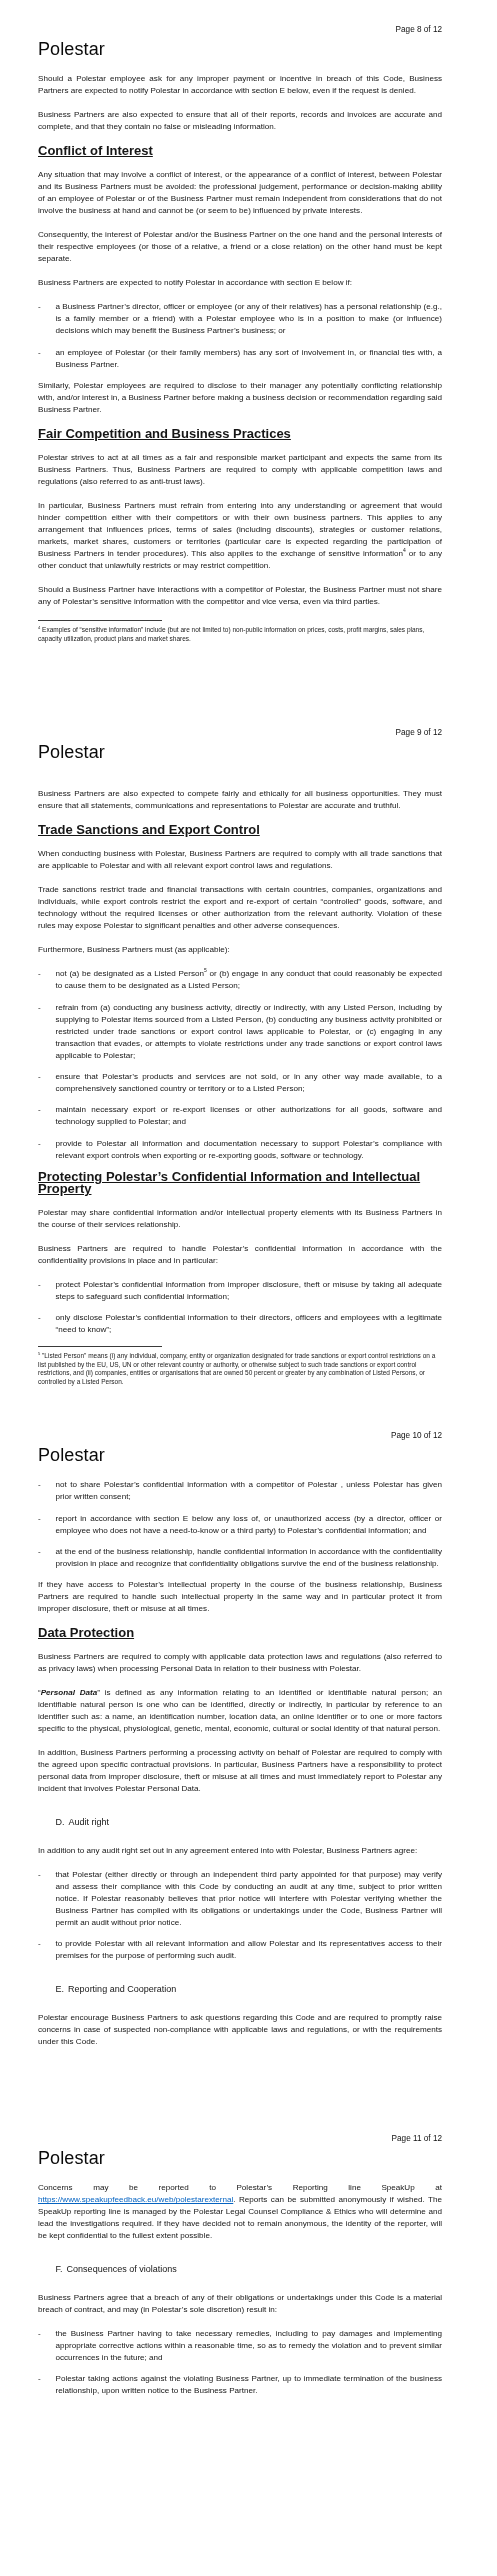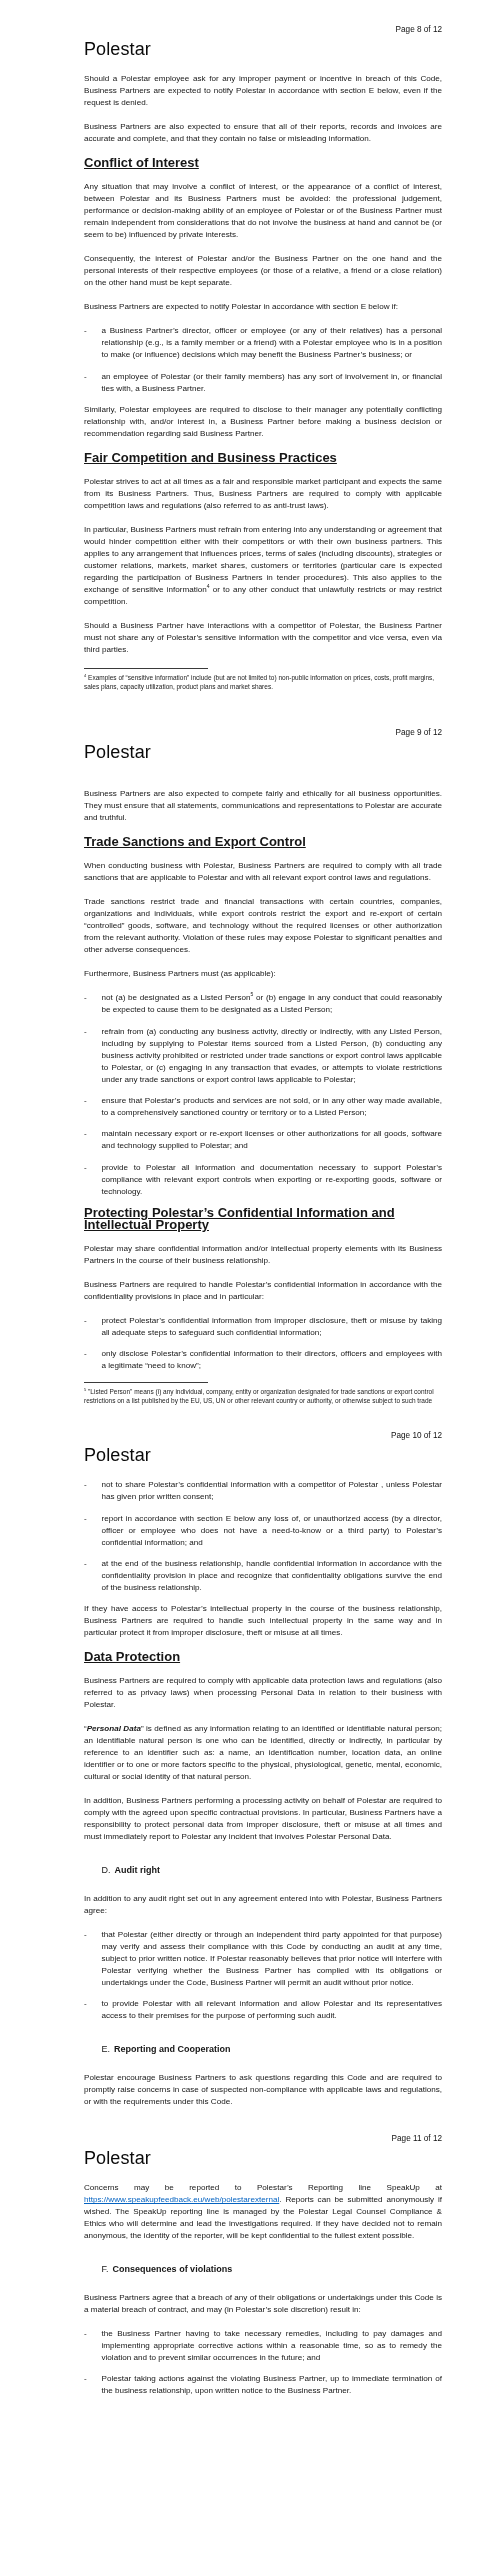--- a/index.html
+++ b/index.html
@@ -13,21 +13,21 @@
     color: #161616;
   }
   .doc {
     width: 497px;
   }
   .page {
     position: relative;
     width: 497px;
     height: 703px;
     box-sizing: border-box;
-    padding: 24px 55px 0 84px;
+    padding: 24px 55px 0 38px;
     background: #ffffff;
     overflow: hidden;
   }
   .page-num {
     text-align: right;
     font-size: 8.2px;
     line-height: 11.3px;
     margin-bottom: 7.2px;
     color: #111;
   }
@@ -70,21 +70,21 @@
     padding-left: 17.5px;
     font-size: 9px;
     line-height: 12.4px;
     margin: 20.6px 0 16.5px 0;
   }
   .section-heading .letter {
     font-weight: normal;
     margin-right: 4.1px;
   }
   .section-heading .title {
-    font-weight: bold;
+    font-weight: normal;
   }
   .spacer {
     height: 12px;
   }
   .fn-sep {
     border: none;
     border-top: 1px solid #3a3a3a;
     width: 124px;
     margin: 7.2px 0 5.2px 0;
   }
@@ -158,21 +158,21 @@
       </div>
       <div class="bullet">
         <span class="marker">-</span>
         <span class="content"><span>maintain necessary export or re-export licenses or other authorizations for all goods, software and technology supplied to Polestar;  and</span></span>
       </div>
       <div class="bullet">
         <span class="marker">-</span>
         <span class="content"><span>provide to Polestar all information and documentation necessary to support Polestar’s compliance with relevant export controls when exporting or re-exporting goods, software or technology.</span></span>
       </div>
       <div class="heading"><span>Protecting Polestar’s Confidential Information and Intellectual Property</span></div>
-      <p class="para"><span>Polestar may share confidential information and/or intellectual property elements with its Business Partners in the course of their business relationship.</span></p>
+      <p class="para"><span>Polestar may share confidential information and/or intellectual property elements with its Business Partners in the course of their services relationship.</span></p>
       <p class="para"><span>Business Partners are required to handle Polestar’s confidential information in accordance with the confidentiality provisions in place and in particular:</span></p>
       <div class="bullet">
         <span class="marker">-</span>
         <span class="content"><span>protect Polestar’s  confidential information from improper disclosure, theft or misuse by taking all adequate steps to safeguard such confidential information;</span></span>
       </div>
       <div class="bullet">
         <span class="marker">-</span>
         <span class="content"><span>only disclose Polestar’s confidential information to their directors, officers and employees with a legitimate “need to know”;</span></span>
       </div>
       <hr class="fn-sep">

